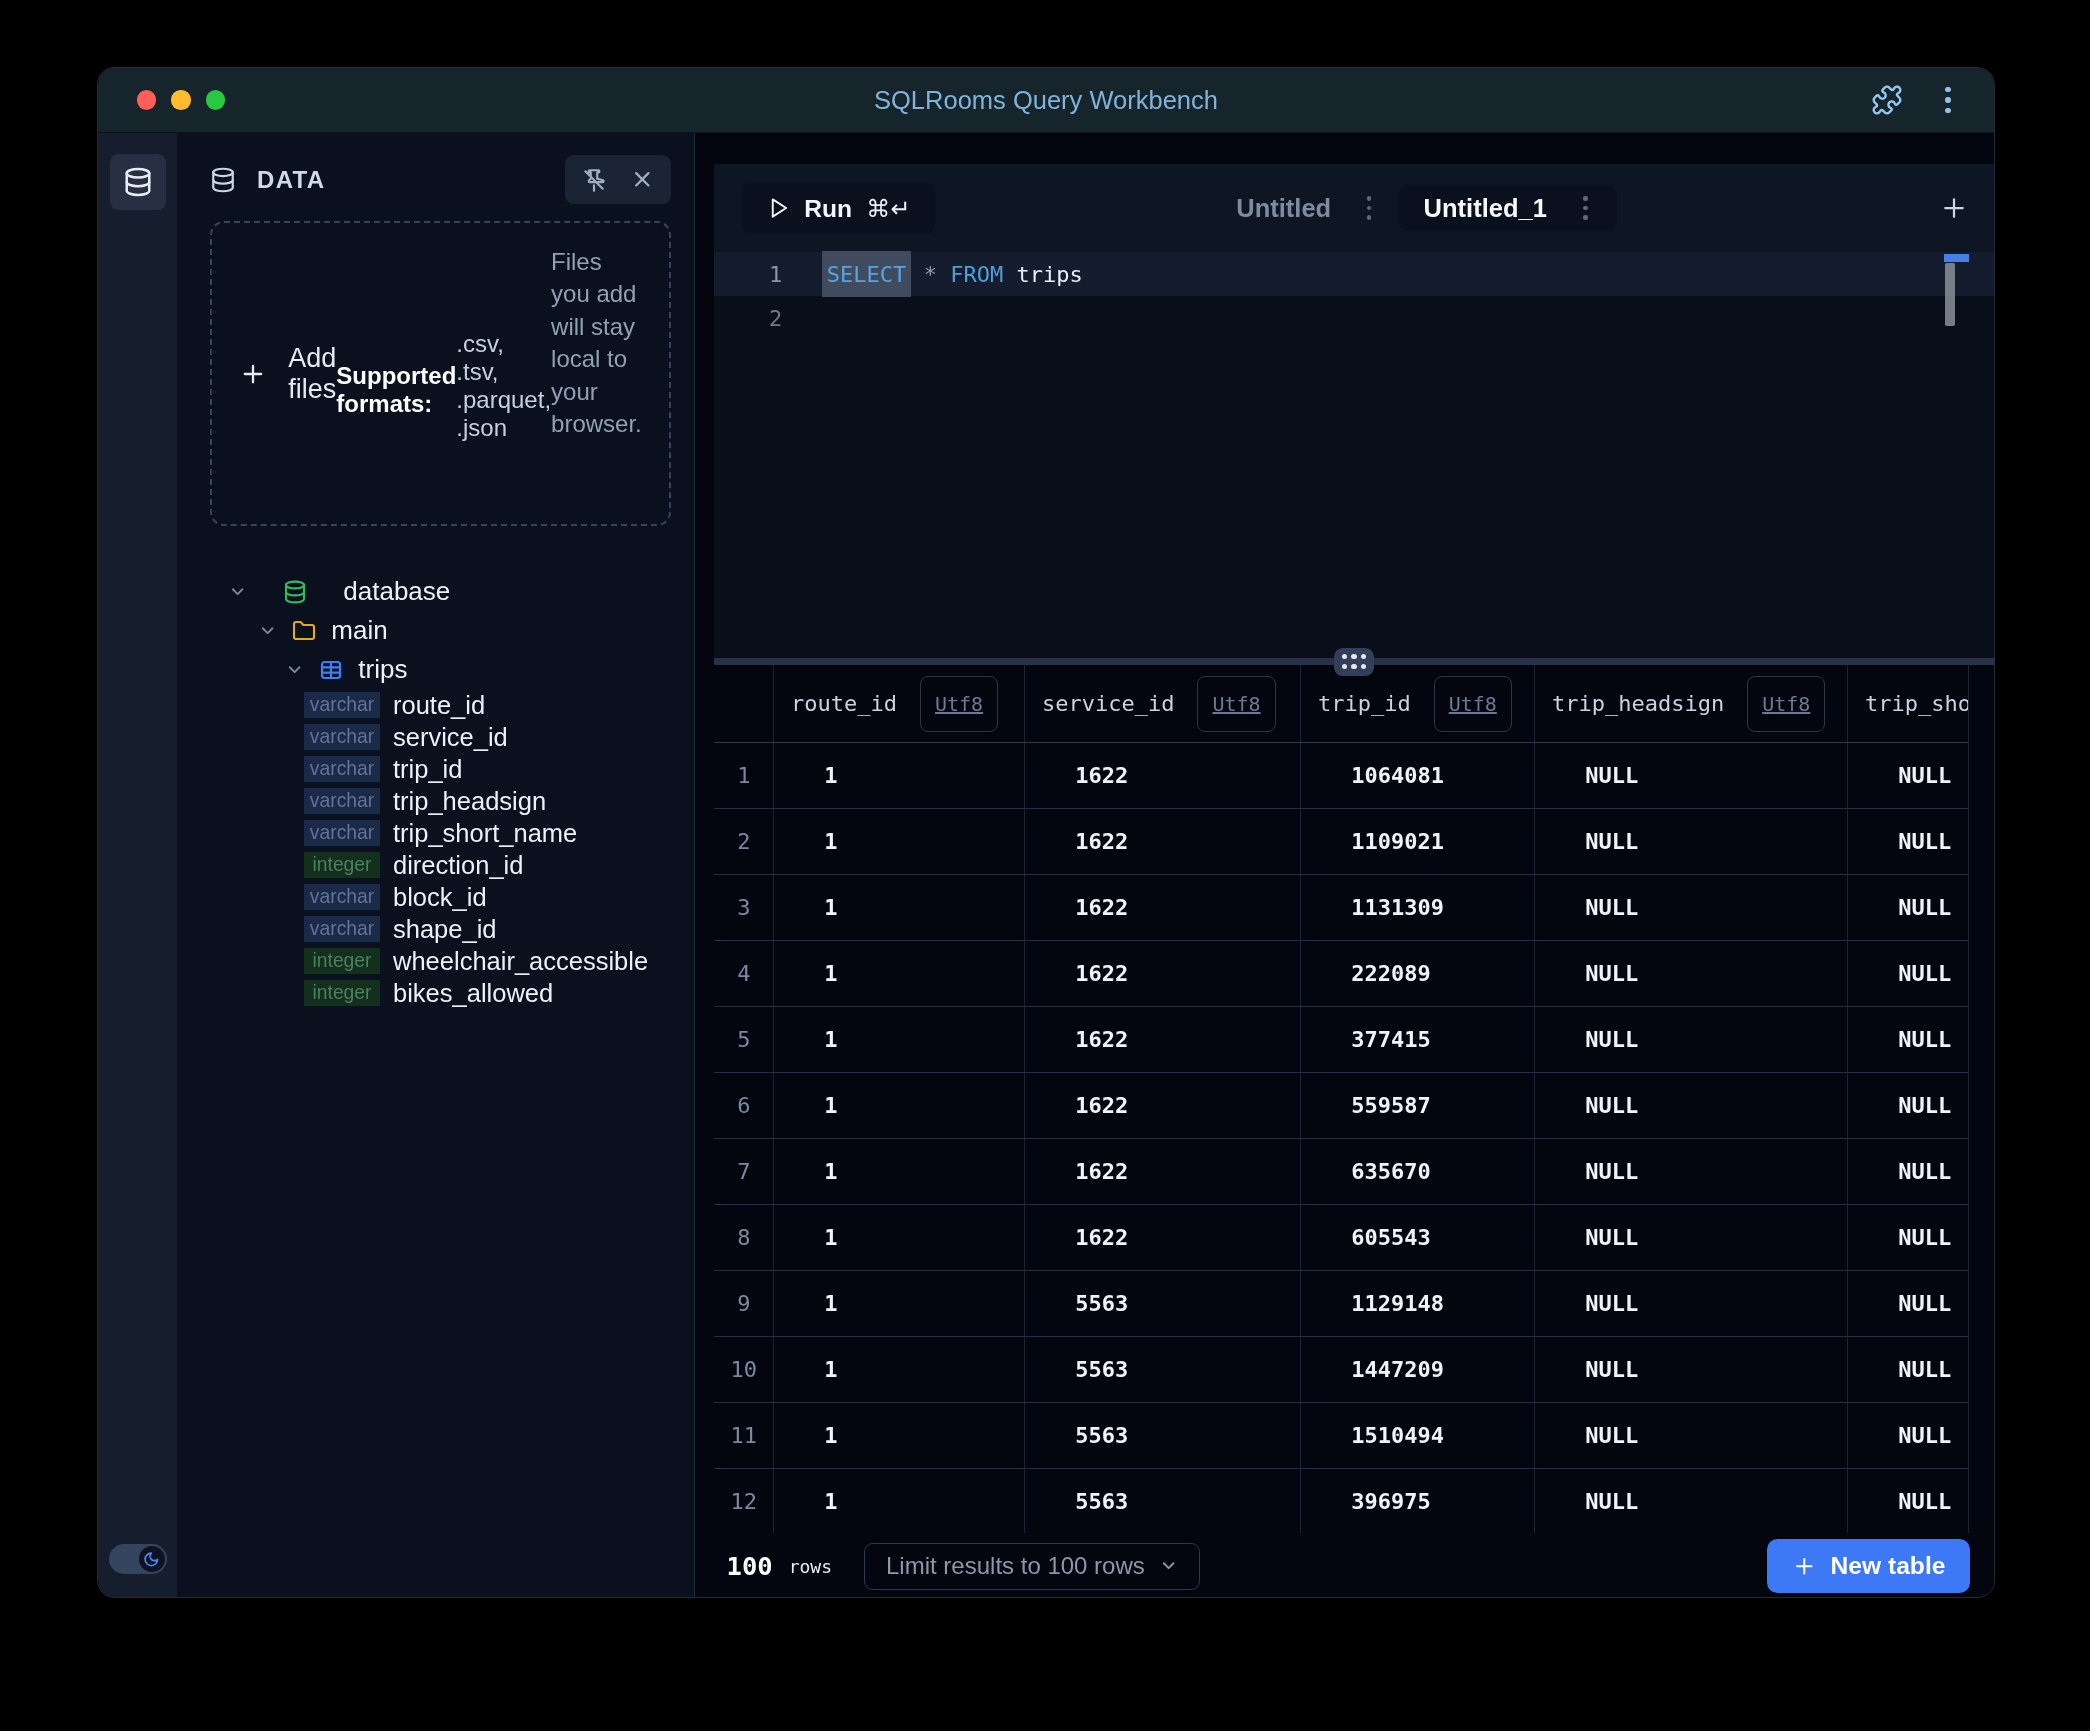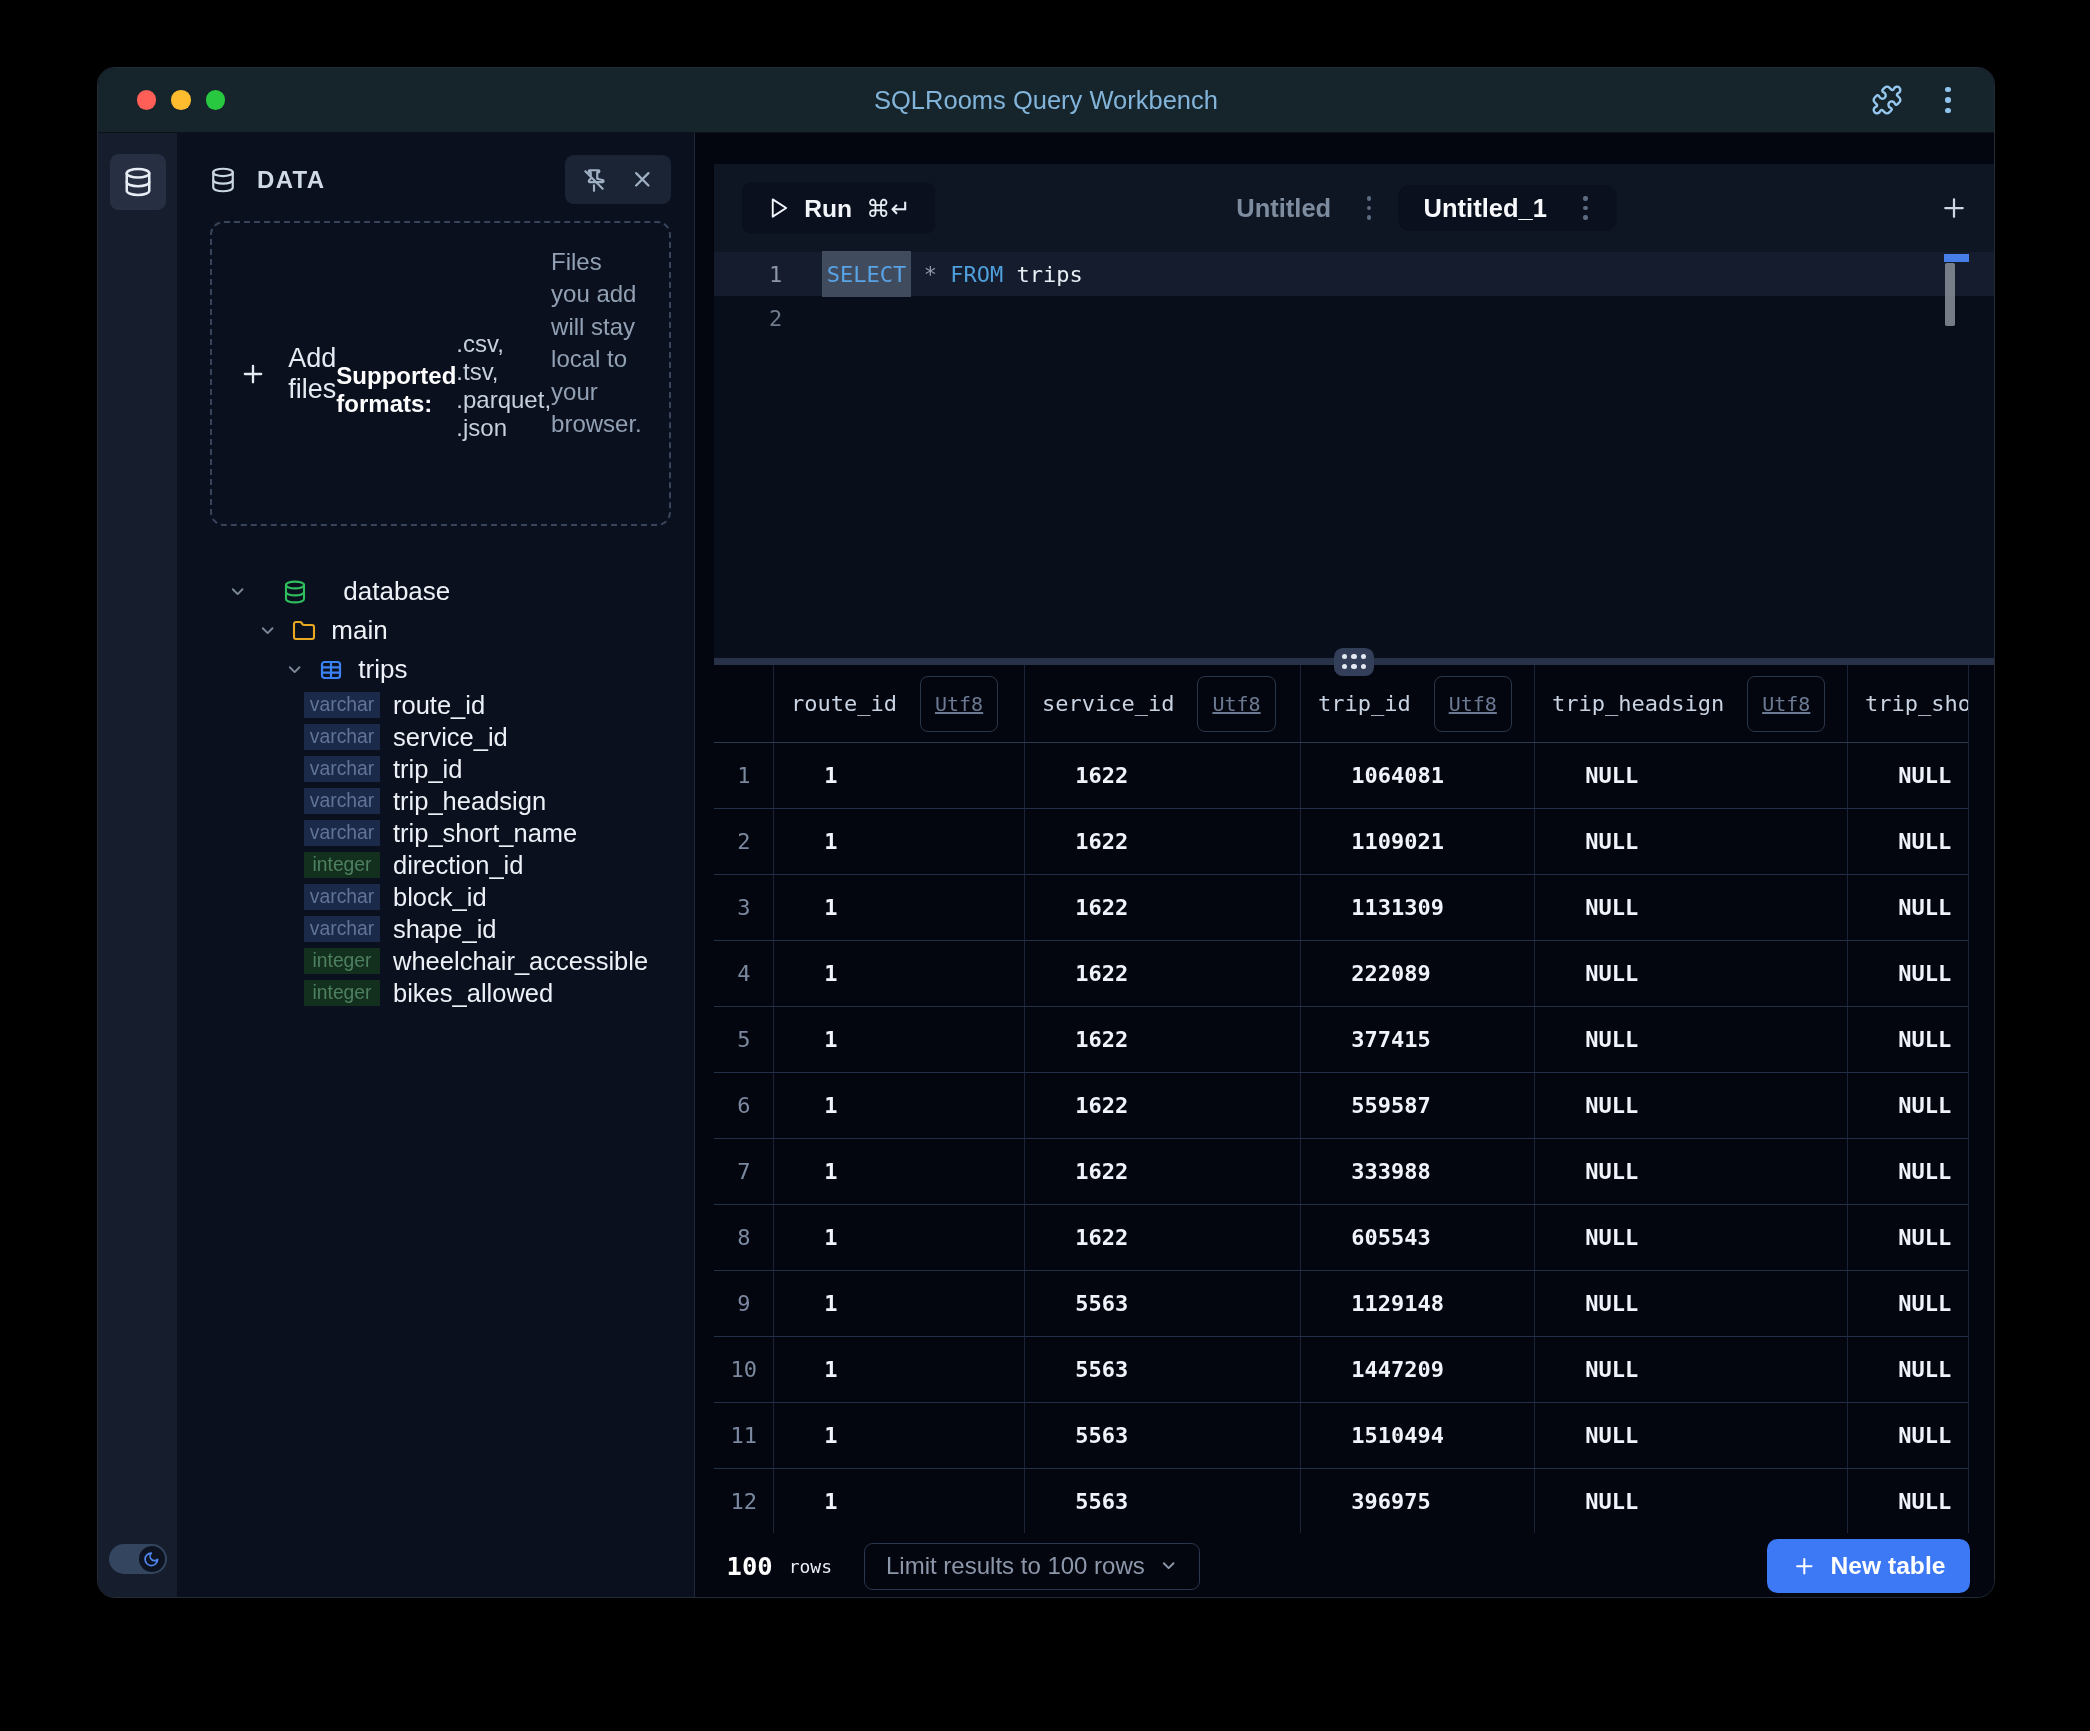--- a/index.html
+++ b/index.html
@@ -450,21 +450,21 @@
     <div class="cell val">1622</div>
     <div class="cell val">559587</div>
     <div class="cell val">NULL</div>
     <div class="cell val">NULL</div>
   </div>
 
   <div class="grow trow">
     <div class="cell rownum">7</div>
     <div class="cell val">1</div>
     <div class="cell val">1622</div>
-    <div class="cell val">333988</div>
+    <div class="cell val">635670</div>
     <div class="cell val">NULL</div>
     <div class="cell val">NULL</div>
   </div>
 
   <div class="grow trow">
     <div class="cell rownum">8</div>
     <div class="cell val">1</div>
     <div class="cell val">1622</div>
     <div class="cell val">605543</div>
     <div class="cell val">NULL</div>

